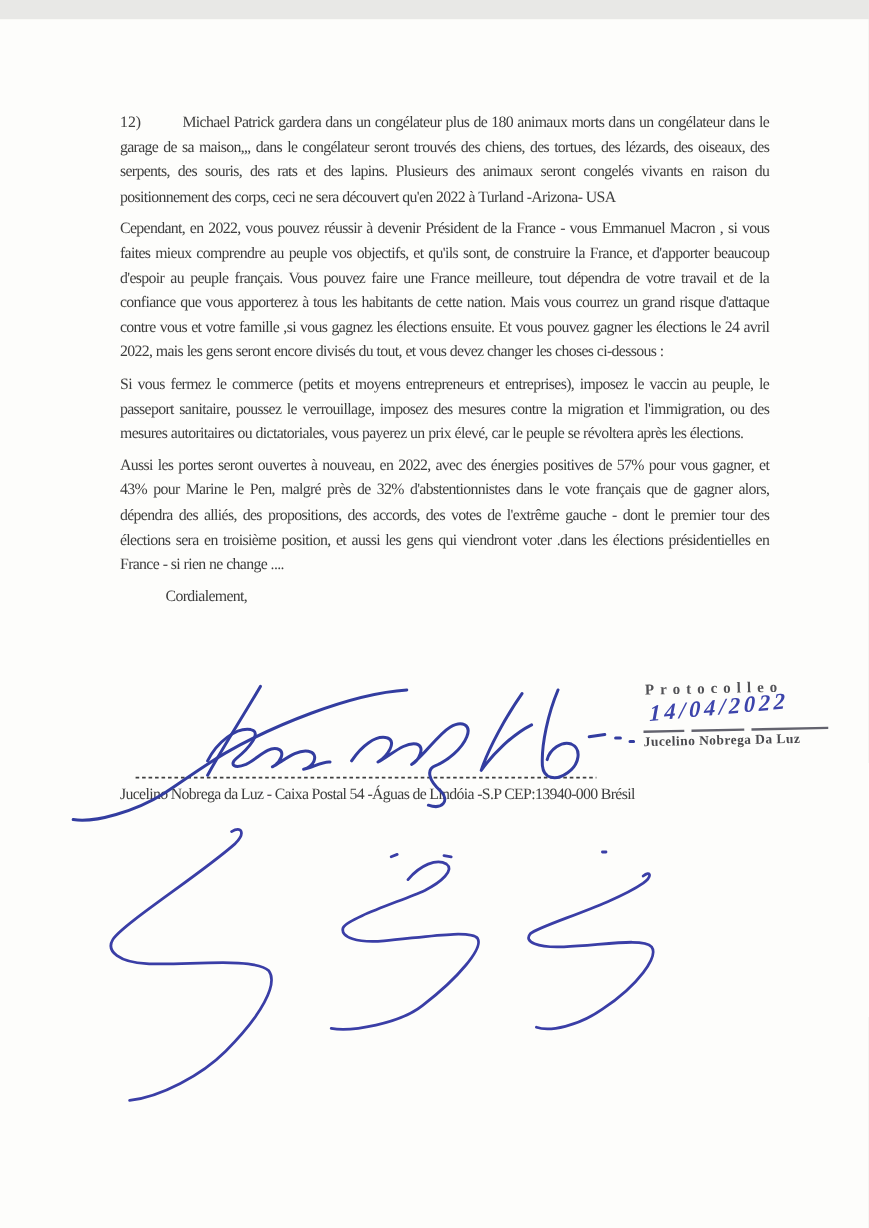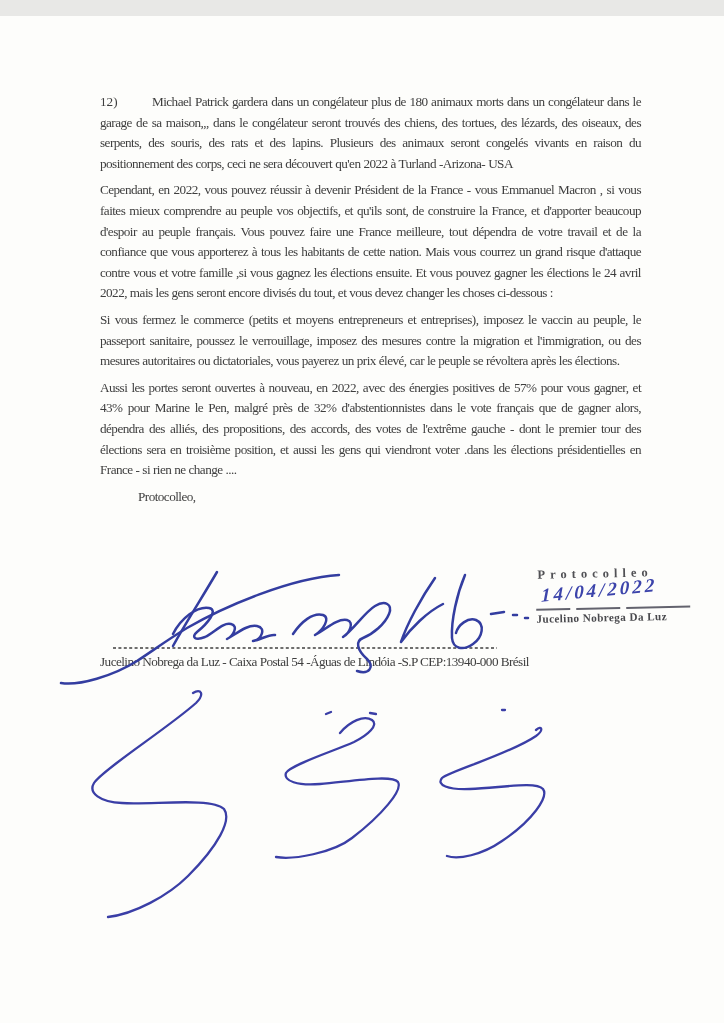--- a/index.html
+++ b/index.html
@@ -69,21 +69,21 @@
 </head>
 <body>
 
 <div class="page">
 
   <div class="letter-body">
     <p><span class="pnum">12)</span><span>Michael Patrick gardera dans un congélateur plus de 180 animaux morts dans un congélateur dans le garage de sa maison,,, dans le congélateur seront trouvés des chiens, des tortues, des lézards, des oiseaux, des serpents, des souris, des rats et des lapins. Plusieurs des animaux seront congelés vivants en raison du positionnement des corps, ceci ne sera découvert qu'en 2022 à Turland -Arizona- USA</span></p>
     <p>Cependant, en 2022, vous pouvez réussir à devenir Président de la France - vous Emmanuel Macron , si vous faites mieux comprendre au peuple vos objectifs, et qu'ils sont, de construire la France, et d'apporter beaucoup d'espoir au peuple français.  Vous pouvez faire une France meilleure, tout dépendra de votre travail et de la confiance que vous apporterez à tous les habitants de cette nation. Mais vous courrez un grand risque d'attaque contre vous et votre famille ,si vous gagnez les élections ensuite.  Et vous pouvez gagner les élections le 24 avril 2022, mais les gens seront encore divisés du tout, et vous devez changer les choses ci-dessous :</p>
     <p>Si vous fermez le commerce (petits et moyens entrepreneurs et entreprises), imposez le vaccin au peuple, le passeport sanitaire, poussez le verrouillage, imposez des mesures contre la migration et l'immigration, ou des mesures autoritaires ou dictatoriales, vous payerez un prix élevé, car le peuple se révoltera après les élections.</p>
     <p>Aussi les portes seront ouvertes à nouveau, en 2022, avec des énergies positives de 57% pour vous gagner, et 43% pour Marine le Pen, malgré près de 32% d'abstentionnistes dans le vote français que de gagner alors, dépendra des alliés, des propositions, des accords, des votes de l'extrême gauche - dont le premier tour des élections sera en troisième position, et aussi les gens qui viendront voter .dans les élections présidentielles en France - si rien ne change ....</p>
-    <p class="closing">Protocolleo,</p>
+    <p class="closing">Cordialement,</p>
   </div>
 
   <svg class="signature" width="480" height="132" viewBox="0 0 480 132" aria-hidden="true">
     <line class="dash-line" x1="58" y1="86" x2="442" y2="86"></line>
     <path class="sig-stroke" d="M284,13 C236,16 170,44 132,66 C112,78 96,90 82,99 C58,114 24,124 6,121"></path>
     <path class="sig-stroke" d="M162,10 C148,34 130,62 118,84"></path>
     <path class="sig-stroke" d="M118,72 C126,56 142,44 154,46 C164,48 152,62 142,70 C136,75 140,79 150,75 C160,70 168,60 176,62 C184,64 178,74 172,77 C180,73 192,62 202,64 C212,66 206,78 198,79 C205,78 214,72 220,73"></path>
     <path class="sig-stroke" d="M238,72 C246,60 258,50 268,53 C276,56 268,68 260,73 C270,68 282,56 292,58 C300,60 294,72 288,75 C298,68 310,50 320,44 C330,38 338,42 334,52 C330,62 318,72 308,76 C300,79 302,88 312,97 C320,105 314,113 302,109"></path>
     <path class="sig-stroke" d="M380,16 C366,36 352,62 346,80 C356,66 372,50 388,42"></path>
     <path class="sig-stroke" d="M410,13 C402,32 396,58 397,76 C398,87 408,89 418,82 C428,75 430,62 421,58 C413,55 403,63 401,71"></path>

